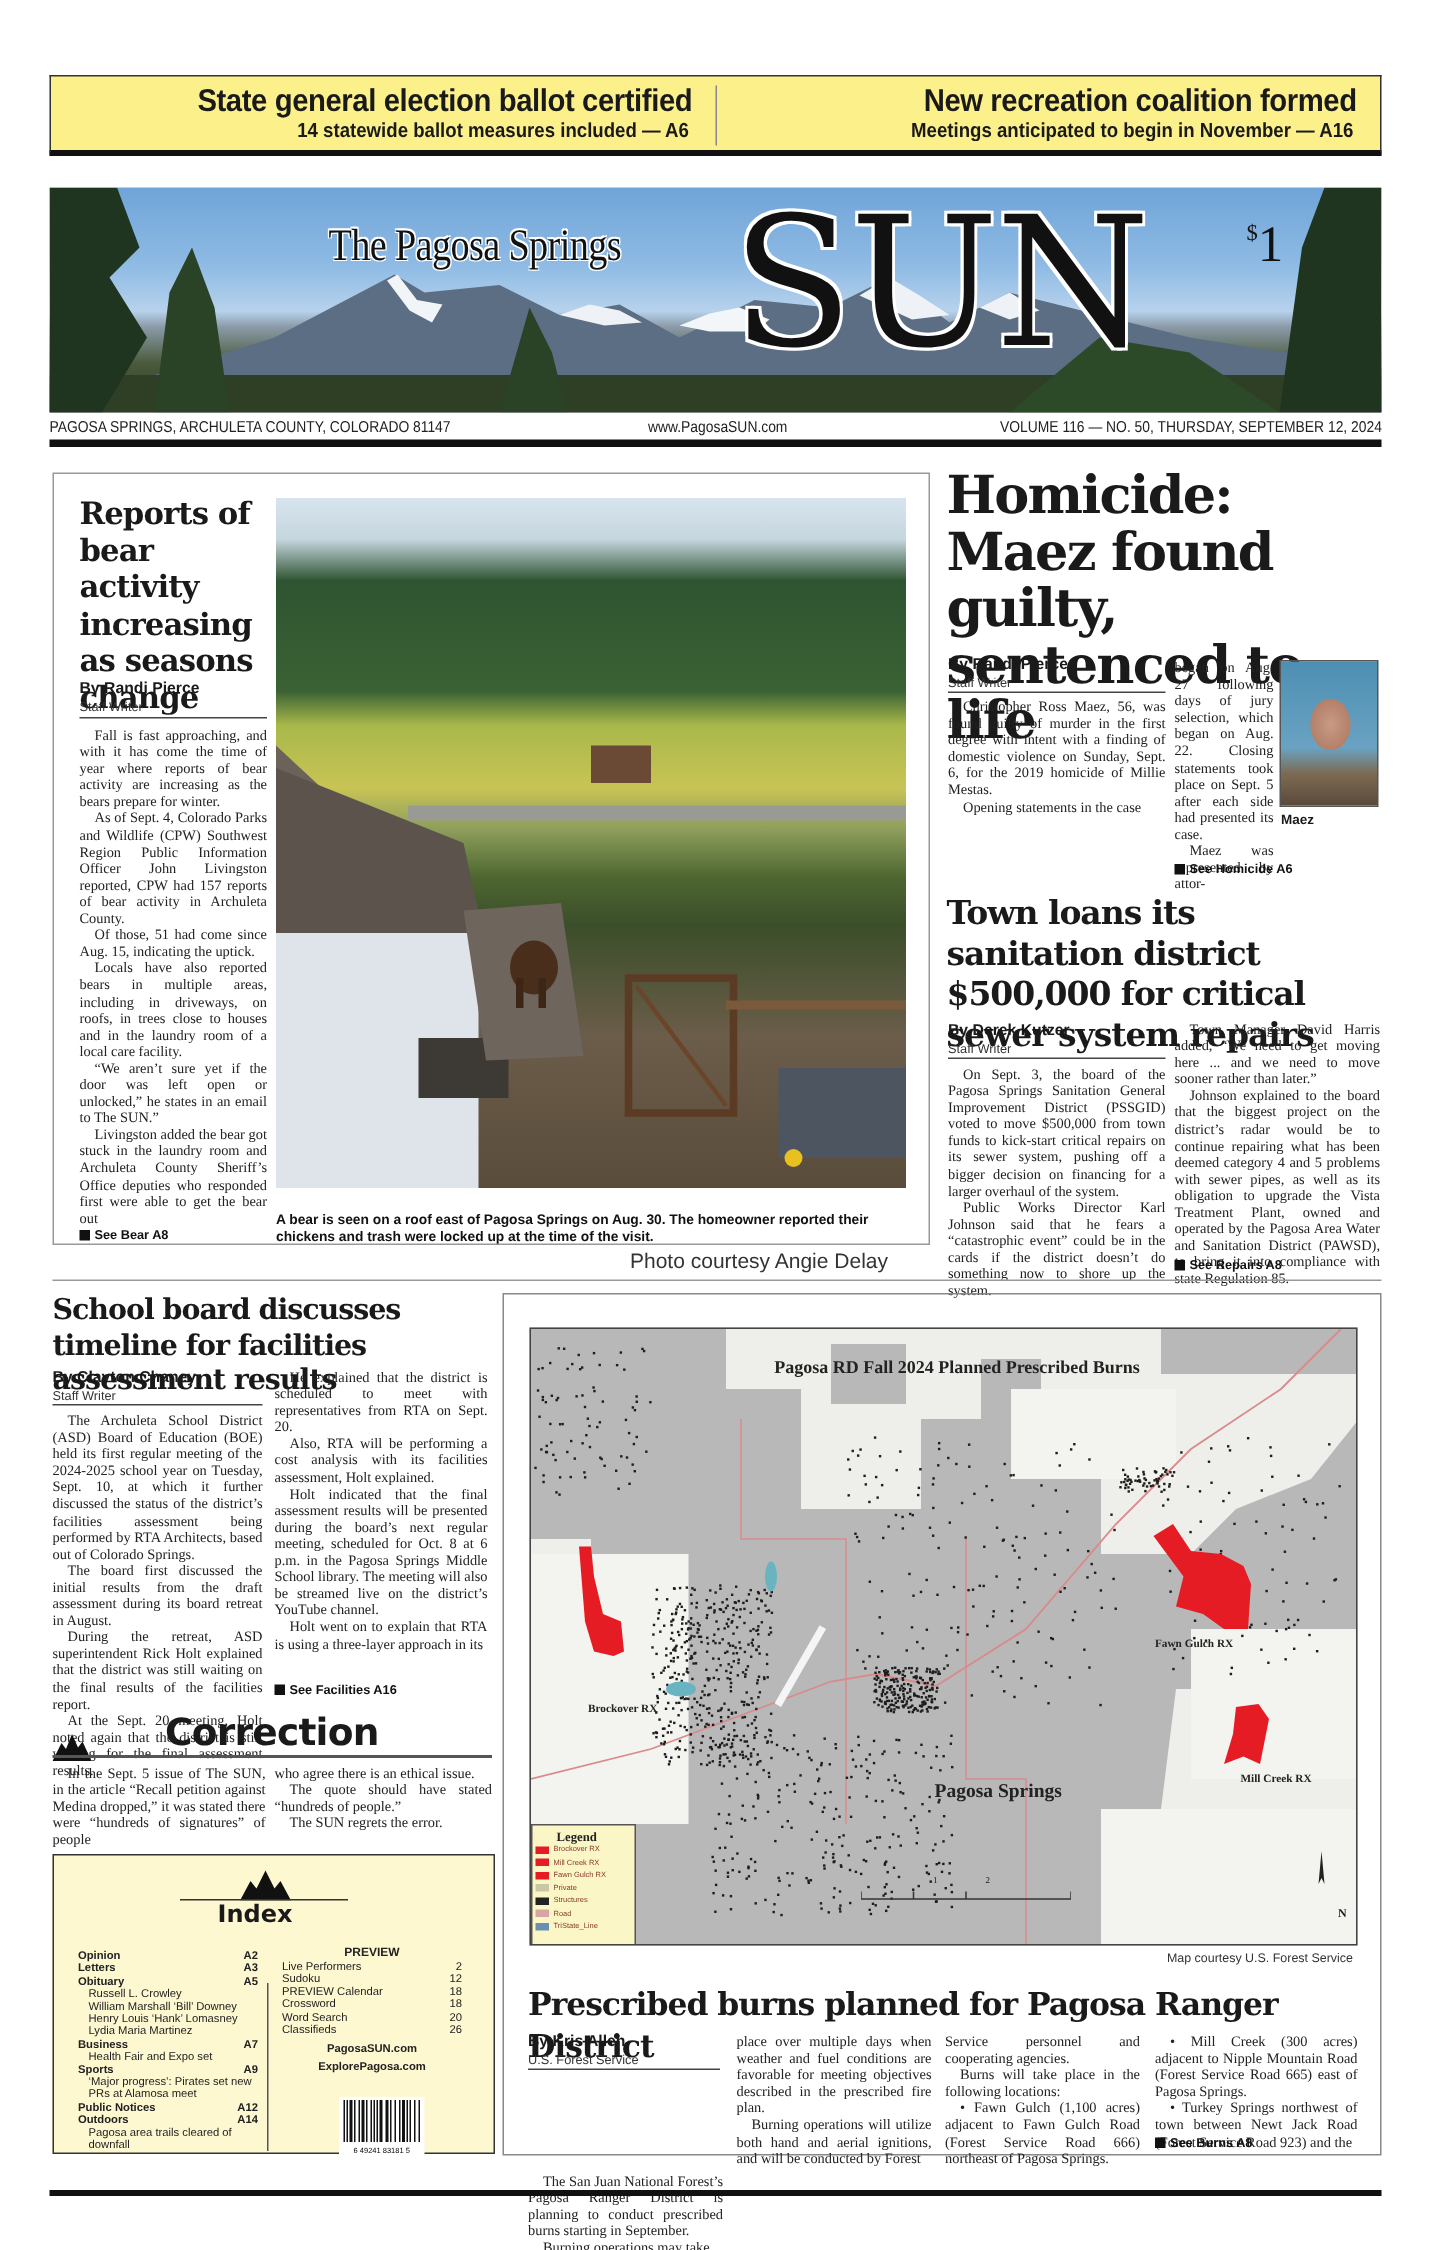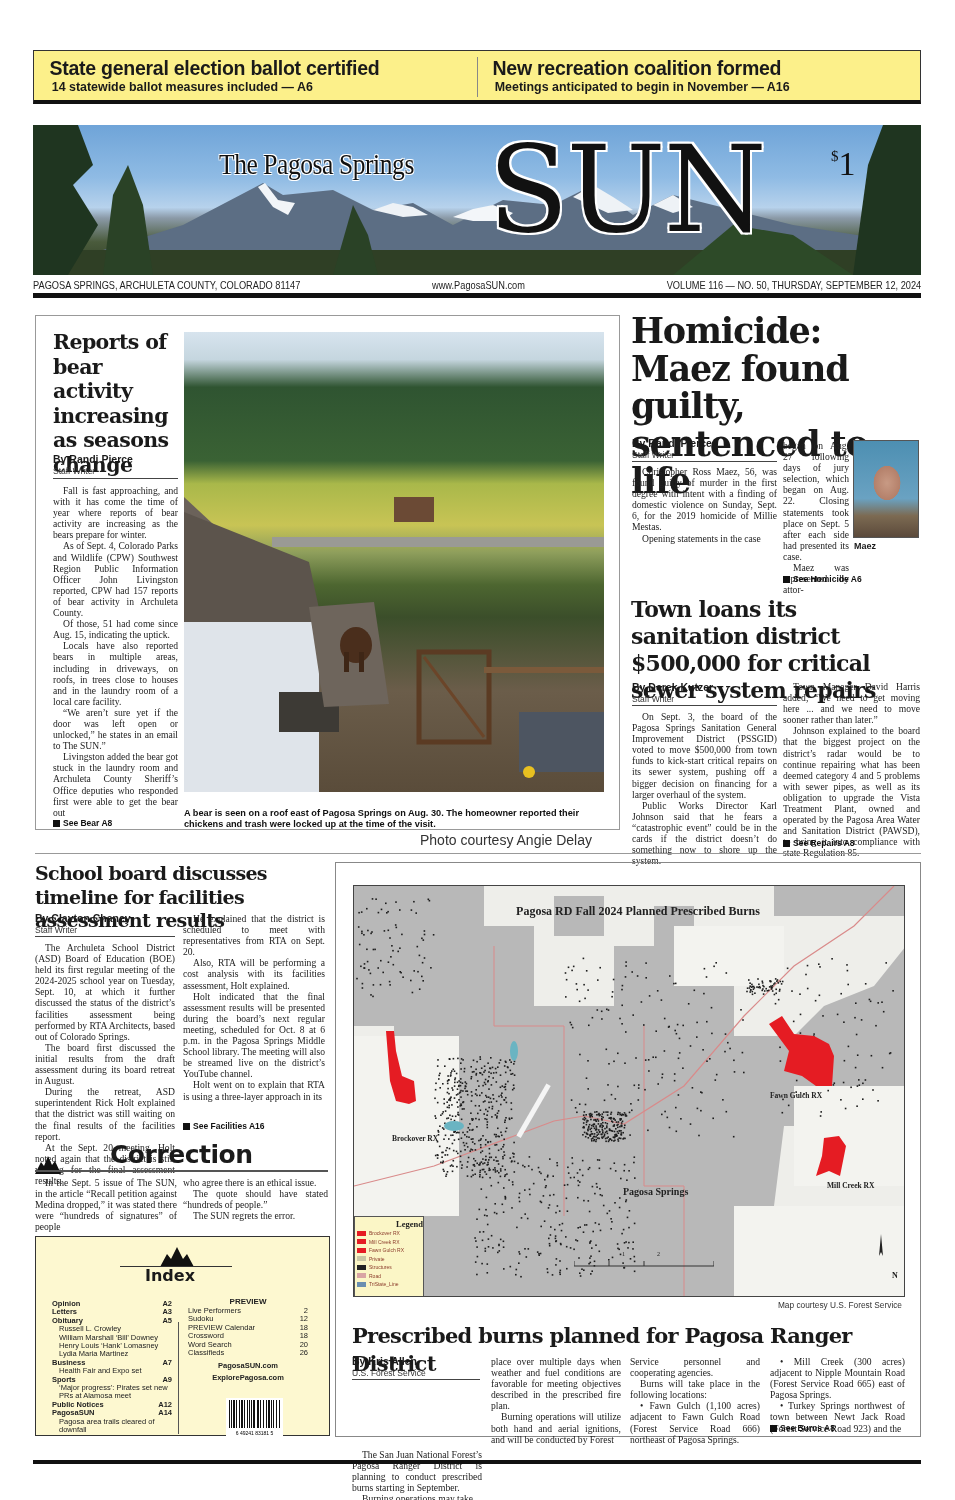--- a/index.html
+++ b/index.html
@@ -3,21 +3,21 @@
 <meta charset="utf-8">
 <style>
   * { box-sizing: border-box; margin: 0; padding: 0; }
   html, body { width: 955px; height: 1500px; background: #fff; overflow: hidden; }
   body { position: relative; font-family: "DejaVu Serif", serif; color: #1a1a1a; }
   .abs { position: absolute; }
   .sans { font-family: Liberation Serif, serif; padding-left: 16px; }
 
   
   #teaser { left: 33px; top: 50px; width: 888px; height: 54px; background: #fcf08a; border: 1px solid #333; border-bottom: 4px solid #111; }
-  .teaser-col { position: absolute; top: 0; width: 50%; height: 100%; text-align: left; }
+  .teaser-col { position: absolute; top: 0; width: 50%; height: 100%; text-align: right; }
   .teaser-col h2 { font-family: "Liberation Sans", sans-serif; font-weight: bold; font-size: 21px; letter-spacing: -0.3px; margin-top: 6px; line-height: 22px; transform: scaleX(0.93); }
   .teaser-col p { font-family: "Liberation Sans", sans-serif; font-weight: bold; font-size: 13.5px; line-height: 16px; transform: scaleX(0.92); }
   #teaser-divider { position: absolute; left: 50%; top: 6px; width: 1px; height: 40px; background: #888; }
 
   
   #masthead { left: 33px; top: 125px; width: 888px; height: 150px; overflow: hidden;
     background: linear-gradient(180deg, #6fa4d8 0%, #8fbbe4 35%, #b7d2ec 55%, #8b9aa8 62%, #4a5b3c 78%, #2c3a22 100%); }
   .mtn { position: absolute; bottom: 28px; }
   .tree { position: absolute; bottom: 0; }
   #masthead-pre { position: absolute; left: 186px; top: 22px; font-family: "Liberation Serif", serif; font-size: 30px; color: #111; letter-spacing: -0.5px; transform: scaleX(0.85); transform-origin: left; text-shadow: 1px 1px 0 #fff, -1px -1px 0 #fff, 1px -1px 0 #fff, -1px 1px 0 #fff; }
@@ -262,21 +262,21 @@
     <div class="idx-row idx-head">
       <span>Sports</span>
       <span>A9</span>
     </div>
     <div class="idx-sub">‘Major progress’: Pirates set new PRs at Alamosa meet</div>
     <div class="idx-row idx-head">
       <span>Public Notices</span>
       <span>A12</span>
     </div>
     <div class="idx-row idx-head">
-      <span>PagosaSUN</span>
+      <span>Outdoors</span>
       <span>A14</span>
     </div>
     <div class="idx-sub">Pagosa area trails cleared of downfall</div>
   </div>
 <div id="index-vrule" class="abs"></div>
 <div class="abs idx idx-head" style="left:188px;top:1298px;width:120px;text-align:center;font-size:8px">PREVIEW</div>
 <div id="index-preview" class="abs idx" style="left:188px;top:1307px;width:120px">
     <div class="idx-row">
       <span>Live Performers</span>
       <span>2</span>
@@ -1615,23 +1615,23 @@
     <polygon points="415,138 428,130 440,148 460,150 475,158 480,170 478,200 462,200 448,190 430,185 435,165" fill="#e51c23"></polygon>
     <polygon points="470,252 485,250 492,260 488,280 486,290 475,285 462,290 468,270" fill="#e51c23"></polygon>
     <rect x="177" y="195" width="5" height="60" fill="#f5f5f5" transform="rotate(30 180 225)"></rect>
     <ellipse cx="100" cy="240" rx="10" ry="5" fill="#6ab4c2"></ellipse>
     <ellipse cx="160" cy="165" rx="4" ry="10" fill="#6ab4c2"></ellipse>
   </svg>
   <div class="abs sans" style="left:0;top:18px;width:552px;text-align:center;font-weight:bold;font-size:12px;color:#222">Pagosa RD Fall 2024 Planned Prescribed Burns</div>
   <div class="abs sans" style="left:22px;top:248px;font-weight:bold;font-size:7.5px;color:#222">Brockover RX</div>
   <div class="abs sans" style="left:400px;top:205px;font-weight:bold;font-size:7.5px;color:#222">Fawn Gulch RX</div>
   <div class="abs sans" style="left:457px;top:295px;font-weight:bold;font-size:7.5px;color:#222">Mill Creek RX</div>
-  <div class="abs sans" style="left:253px;top:300px;font-weight:bold;font-size:10px;color:#222">Pagosa Springs</div>
+  <div class="abs sans" style="left:253px;top:300px;font-weight:bold;font-size:13px;color:#222">Pagosa Springs</div>
   <div class="abs" style="left:0;top:330px;width:70px;height:82px;background:#fbf6c6;border:1px solid #555">
-    <div class="sans" style="text-align:right;font-weight:bold;font-size:8.5px;color:#222;margin-top:2px">Legend</div>
+    <div class="sans" style="text-align:left;font-weight:bold;font-size:8.5px;color:#222;margin-top:2px">Legend</div>
     <div id="legend-items">
         <div style="display: flex; align-items: center; font-family: &quot;Liberation Sans&quot;, sans-serif; font-size: 5px; color: rgb(138, 58, 42); height: 8.5px; padding-left: 2px;">
           <span style="display: inline-block; width: 9px; height: 5px; margin-right: 3px; background: rgb(229, 28, 35);"></span>
           <span>Brockover RX</span>
         </div>
         <div style="display: flex; align-items: center; font-family: &quot;Liberation Sans&quot;, sans-serif; font-size: 5px; color: rgb(138, 58, 42); height: 8.5px; padding-left: 2px;">
           <span style="display: inline-block; width: 9px; height: 5px; margin-right: 3px; background: rgb(229, 28, 35);"></span>
           <span>Mill Creek RX</span>
         </div>
         <div style="display: flex; align-items: center; font-family: &quot;Liberation Sans&quot;, sans-serif; font-size: 5px; color: rgb(138, 58, 42); height: 8.5px; padding-left: 2px;">

